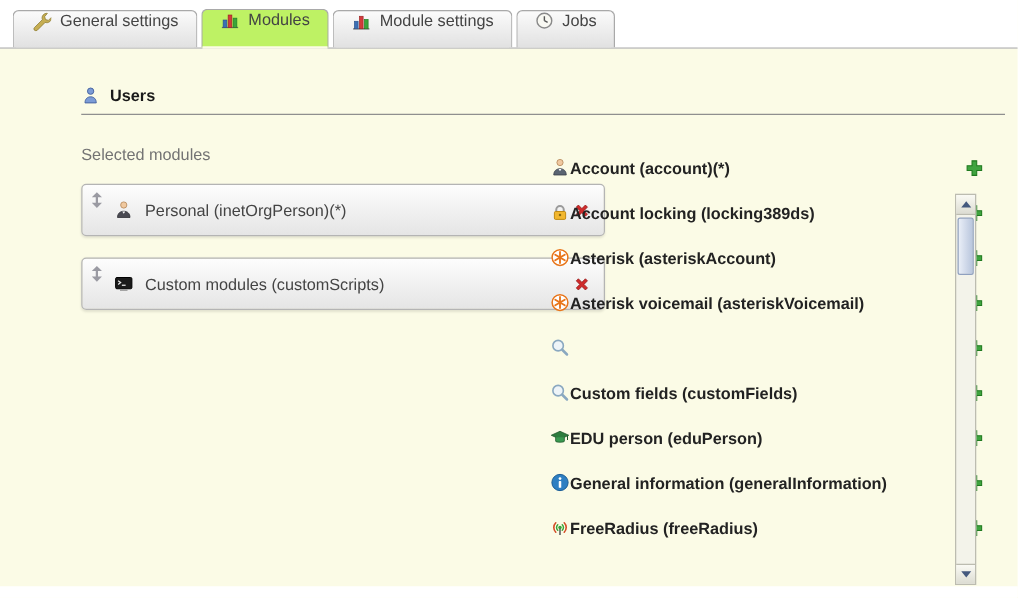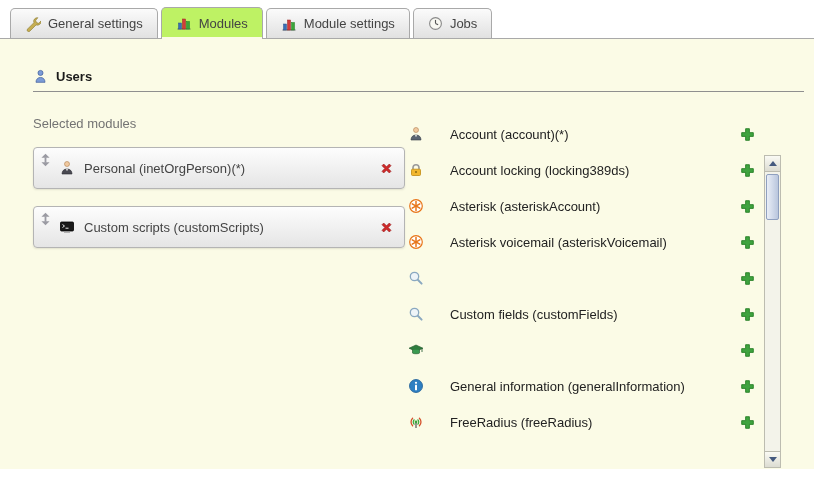--- a/index.html
+++ b/index.html
@@ -13,63 +13,63 @@
   }
   .page { position: relative; width: 814px; height: 478px; background: #fff; }
 
   
   .tabbar {
     display: flex; align-items: flex-end; gap: 3px;
     height: 39px; padding: 8px 0 0 10px;
     background: #fff; border-bottom: 1px solid #a9a9a9;
   }
   .tab {
-    display: flex; align-items: center; gap: 7px;
+    display: flex; align-items: flex-start; gap: 7px;
     height: 30px; padding: 0 14px;
     border: 1px solid #a9a9a9; border-bottom: none;
     border-radius: 5px 5px 0 0;
     background: linear-gradient(#fbfbfb, #e1e1e1);
     color: #444; cursor: pointer; position: relative; white-space: nowrap;
   }
   .tab.active { background: #bef264; height: 31px; z-index: 2; }
   .tab.active::after {
     content: ""; position: absolute; left: 0; right: 0; bottom: -1px;
     height: 2px; background: #fbfbe6;
   }
   .ticon { display: flex; align-items: center; }
 
   
   .content {
-    position: relative; height: 430px; background: #fbfbe6; overflow: hidden;
+    position: relative; height: 430px; background: #fbfbe6; overflow: hidden; padding-left: 32px;
   }
   .section-header {
     display: flex; align-items: center; gap: 8px;
     margin: 0 10px 0 33px; padding: 30px 0 7px 0;
     border-bottom: 1px solid #8f8f8f;
   }
   .section-title { font-weight: bold; color: #1a1a1a; }
 
   .columns { display: flex; margin: 24px 0 0 33px; }
   .col-left { width: 375px; }
   .col-right { flex: 1; position: relative; }
   .col-label { color: #737373; margin-bottom: 16px; }
 
   .sel-row {
-    width: 372px; height: 42px;
+    width: 419px; height: 42px;
     display: flex; align-items: center; gap: 9px;
     padding: 0 10px 0 7px; margin-bottom: 17px;
     border: 1px solid #b4b4b4; border-radius: 4px;
     background: linear-gradient(#fdfdfd, #e5e5e5);
     box-shadow: 0 1px 2px rgba(0,0,0,0.10);
   }
   .drag-handle { display: flex; align-self: flex-start; margin-top: 5px; cursor: grab; }
   .sel-label { flex: 1; color: #444; }
   .del-btn { display: flex; cursor: pointer; }
 
-  .avail-row { display: flex; align-items: center; gap: 26px; height: 36px; width: 347px; }
+  .avail-row { display: flex; align-items: center; gap: 0; height: 36px; width: 347px; font-weight: bold; }
   .avail-label { color: #222; }
   .add-btn { margin-left: auto; display: flex; cursor: pointer; }
 
   
   .scrollbar {
     position: absolute; top: 116px; right: 33px;
     width: 17px; height: 313px;
     background: #f3f3ea; border: 1px solid #bcbcb0;
   }
   .sb-btn {
@@ -192,21 +192,21 @@
               </svg>
           </span>
           <span class="ticon">
             <svg width="16" height="16" viewBox="0 0 16 16">
                 <rect x="1.5" y="3" width="13" height="9" rx="1" fill="#1a1a1a" stroke="#000" stroke-width="0.8"></rect>
                 <path d="M3.5 5.5l2 1.5-2 1.5" fill="none" stroke="#e8e8e8" stroke-width="1"></path>
                 <rect x="6.5" y="8.7" width="3" height="1" fill="#e8e8e8"></rect>
                 <rect x="5" y="12.5" width="6" height="1.2" fill="#9a9a9a"></rect>
               </svg>
           </span>
-          <span class="sel-label">Custom scripts (customScripts)</span>
+          <span class="sel-label">Custom modules (customScripts)</span>
           <span class="del-btn">
             <svg width="15" height="15" viewBox="0 0 16 16">
                 <path d="M3.2 5 5 3.2 8 6.2l3-3L12.8 5l-3 3 3 3-1.8 1.8-3-3-3 3L3.2 11l3-3z" fill="#cf2b2b" stroke="#8e1414" stroke-width="0.6"></path>
               </svg>
           </span>
         </div>
       </div>
 
       <div class="col-right">
 
@@ -310,20 +310,21 @@
         </div>
 
         <div class="avail-row">
           <span class="ticon">
             <svg width="16" height="16" viewBox="0 0 16 16">
                 <polygon points="8,3 15,6.2 8,9.4 1,6.2" fill="#2e7d3e" stroke="#1c5428" stroke-width="0.6"></polygon>
                 <path d="M4.5 7.8v3.2c0 1 7 1 7 0V7.8" fill="#3a9a50" stroke="#1c5428" stroke-width="0.6"></path>
                 <line x1="14" y1="6.5" x2="14" y2="10" stroke="#1c5428" stroke-width="0.8"></line>
               </svg>
           </span>
+          <span class="avail-label">EDU person (eduPerson)</span>
           <span class="add-btn">
             <svg width="15" height="15" viewBox="0 0 16 16">
                 <path d="M6 1.8h4V6h4.2v4H10v4.2H6V10H1.8V6H6z" fill="#3fa33f" stroke="#1f7a1f" stroke-width="0.9"></path>
               </svg>
           </span>
         </div>
 
         <div class="avail-row">
           <span class="ticon">
             <svg width="16" height="16" viewBox="0 0 16 16">

